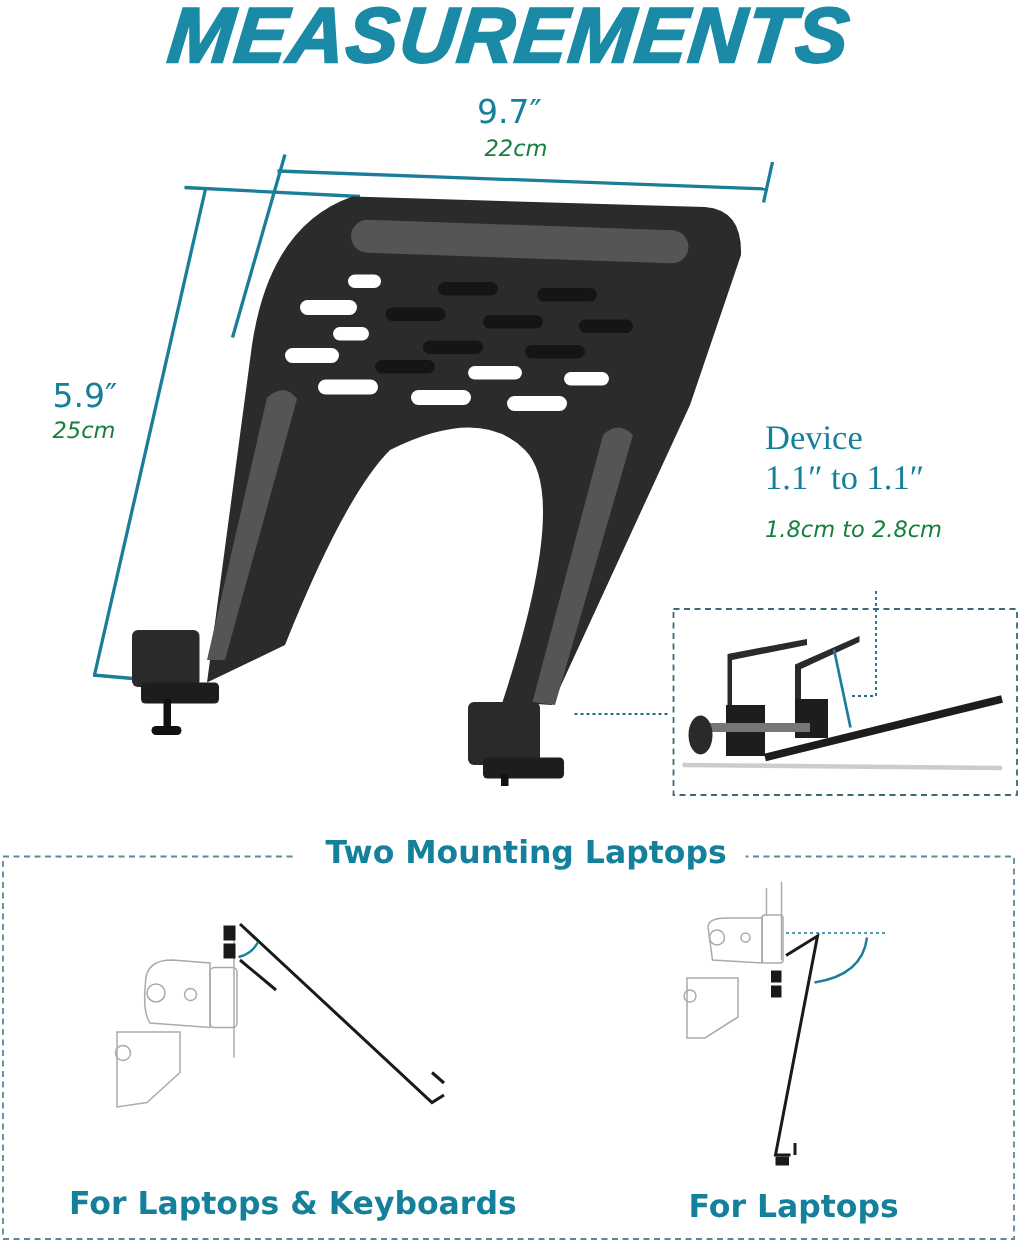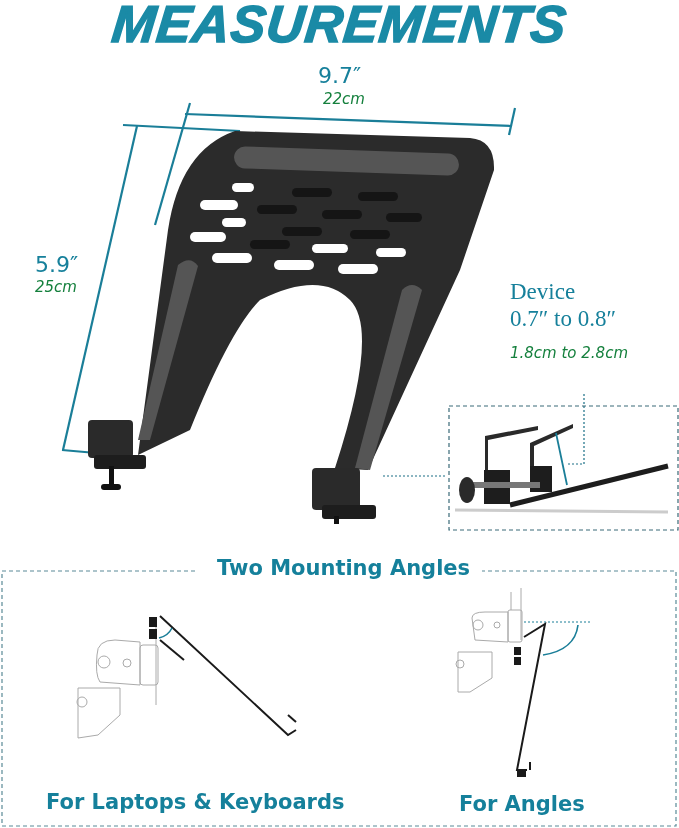--- a/index.html
+++ b/index.html
@@ -132,19 +132,19 @@
 </svg>
 
 <div class="abs dim-big" style="left:318px;top:64px;">9.7″</div>
 <div class="abs dim-small" style="left:323px;top:90px;">22cm</div>
 
 <div class="abs dim-big" style="left:35px;top:253px;">5.9″</div>
 <div class="abs dim-small" style="left:35px;top:278px;">25cm</div>
 
 <div class="abs" style="left:510px;top:278px;">
   <div class="thick-title">Device</div>
-  <div class="thick-title">0.7″ to 0.8″</div>
+  <div class="thick-title">1.1″ to 1.1″</div>
   <div class="dim-small" style="margin-top:12px;">1.8cm to 2.8cm</div>
 </div>
 
-<div class="abs section-title" style="left:205px;top:556px;">Two Mounting Angles</div>
+<div class="abs section-title" style="left:205px;top:556px;">Two Mounting Laptops</div>
 <div class="abs label" style="left:46px;top:790px;text-align:right;">For Laptops &amp; Keyboards</div>
-<div class="abs label" style="left:459px;top:792px;">For Angles</div>
+<div class="abs label" style="left:459px;top:792px;">For Laptops</div>
 
 </body></html>

